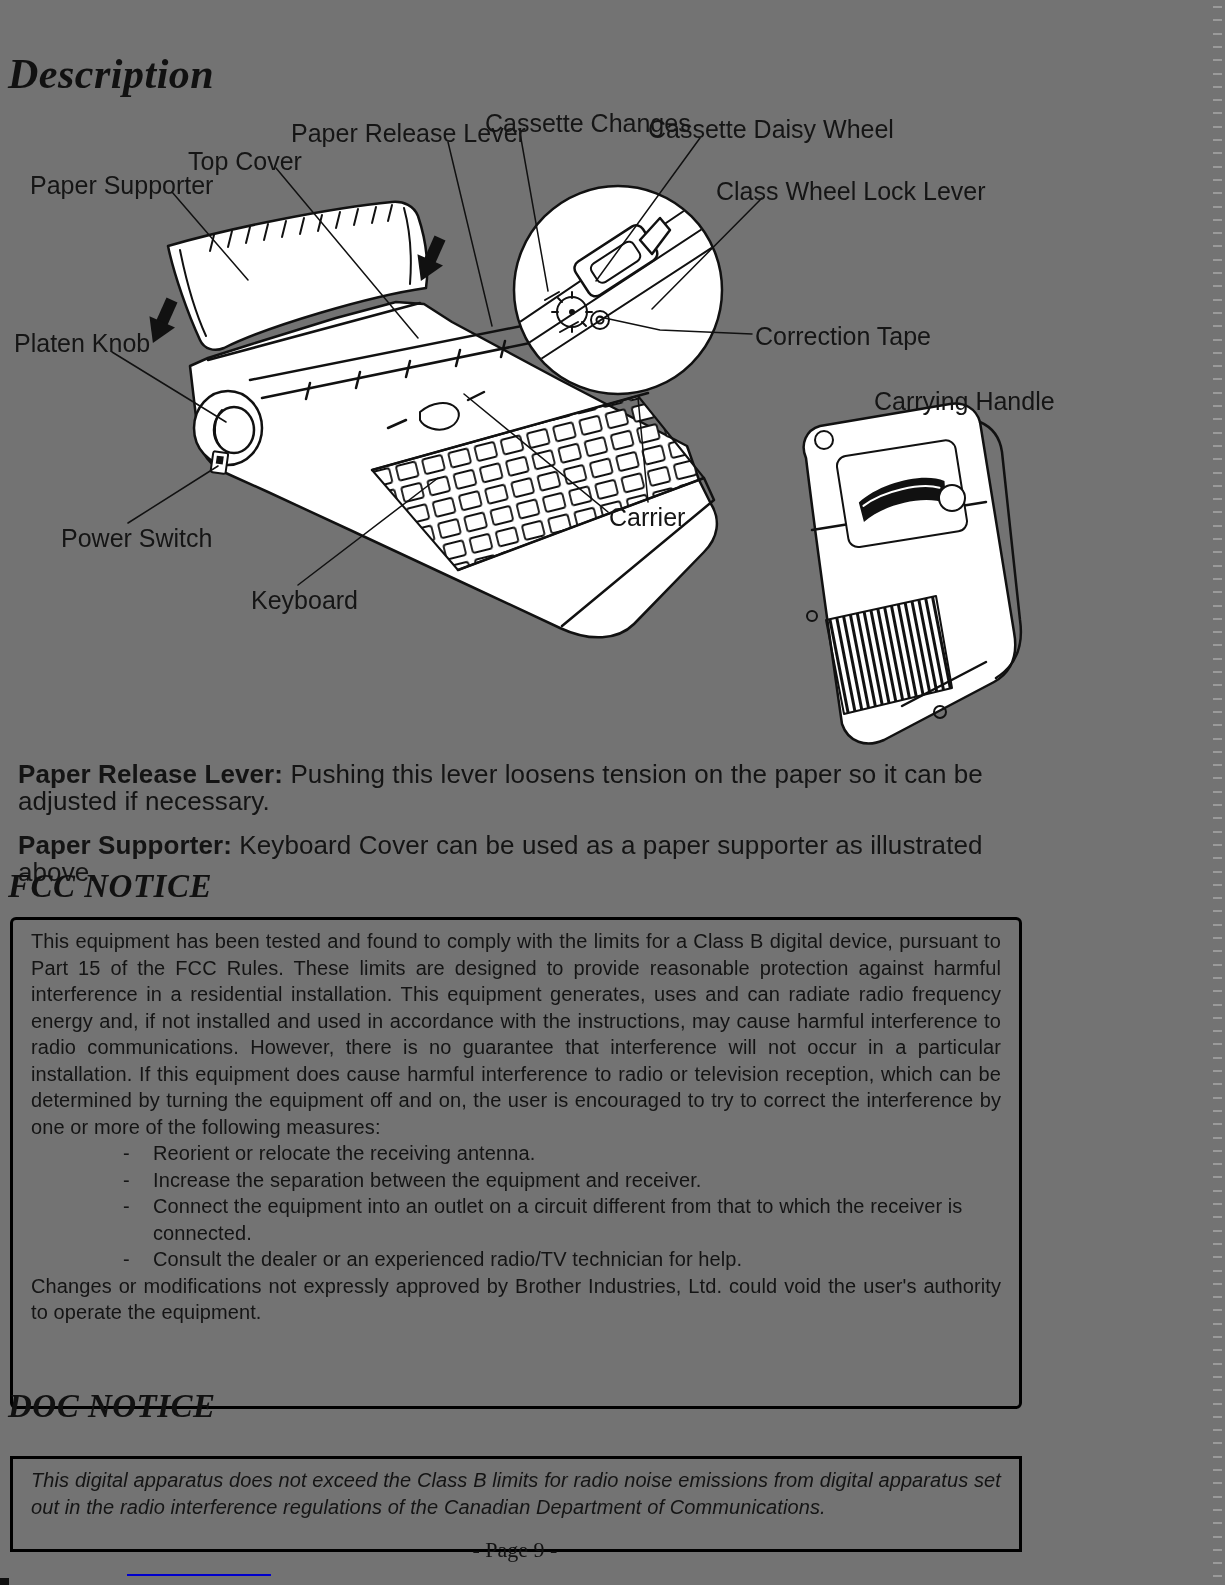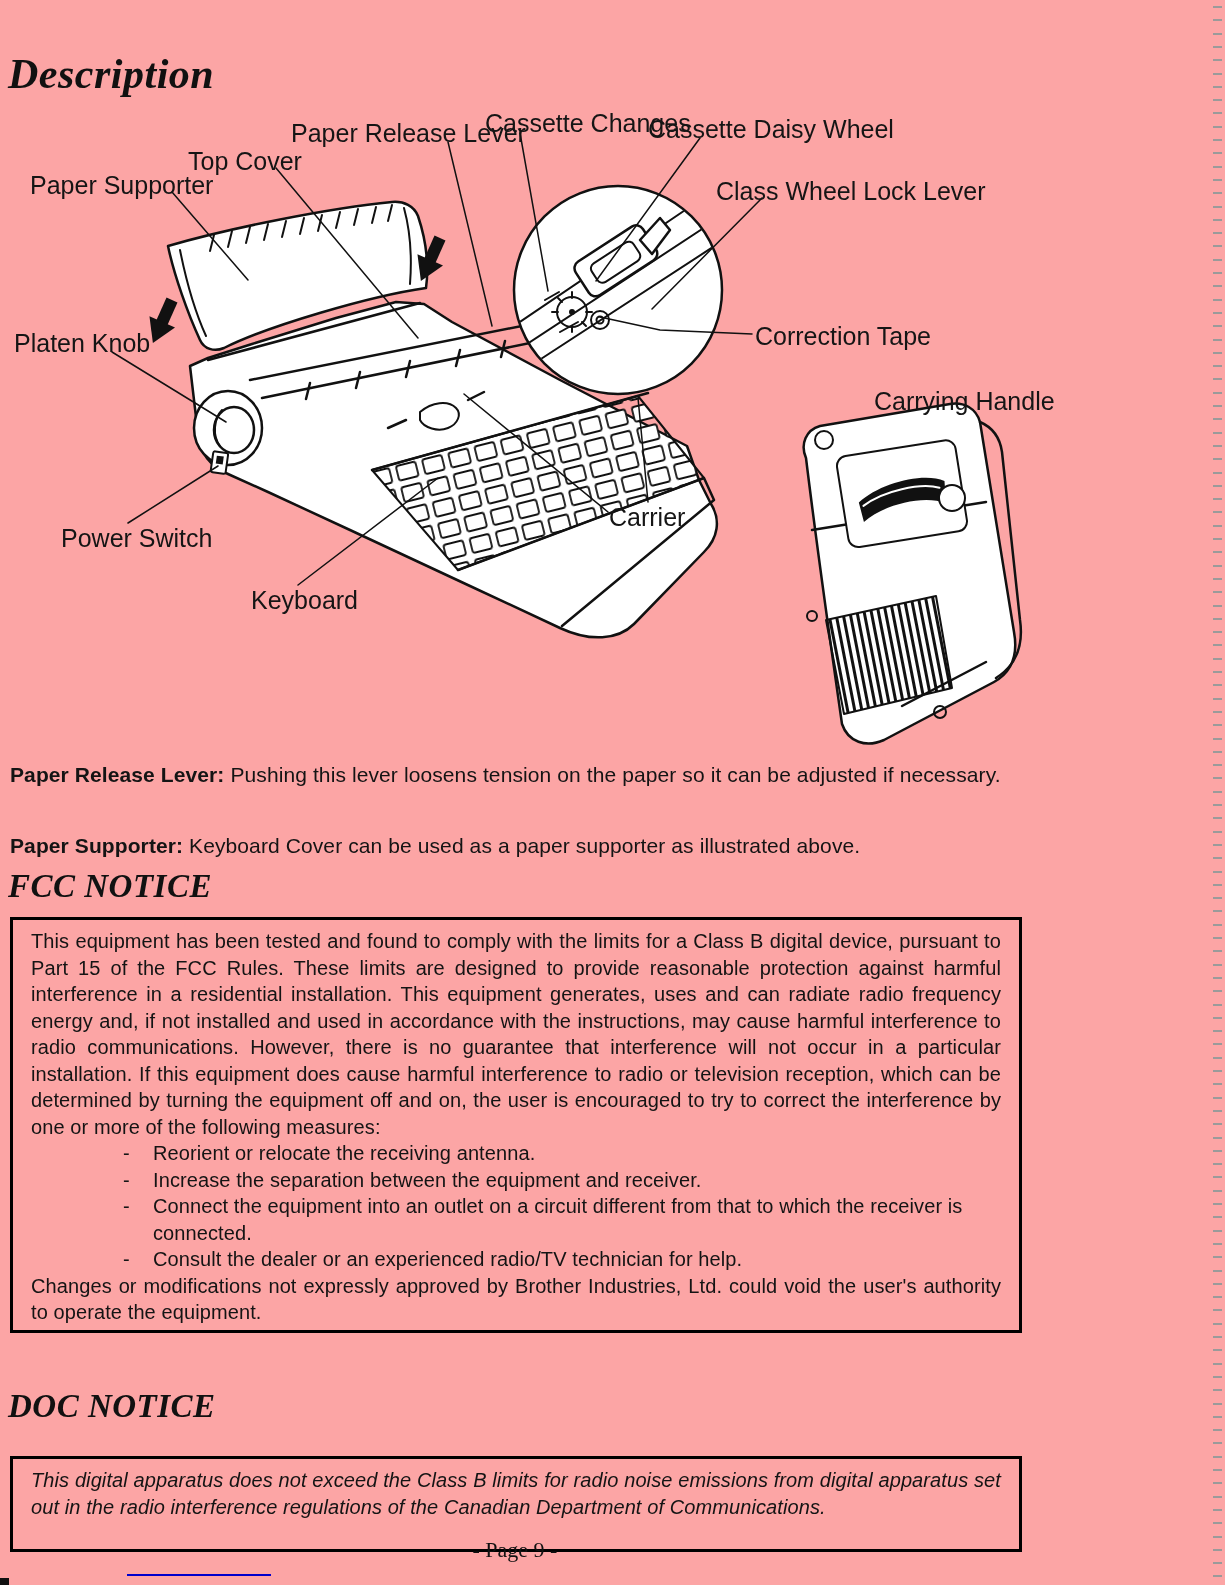--- a/index.html
+++ b/index.html
@@ -1,19 +1,19 @@
 <!DOCTYPE html>
 <html><head>
 <meta charset="utf-8">
 <style>
   html,body{margin:0;padding:0;background:#e8e8e8;}
   #page{
     position:relative;
     width:1225px;height:1585px;
-    background:#fca5a5;
+    background:#737373;
     font-family:"Liberation Sans", sans-serif;
     color:#141414;
     overflow:hidden;
   }
   .serif-head{
     font-family:"Liberation Serif", serif;
     font-style:italic;
     font-weight:bold;
     color:#111;
     position:absolute;
@@ -24,35 +24,35 @@
   .diagram-label{
     position:absolute;
     font-size:25px;
     color:#151515;
     white-space:nowrap;
     background:rgba(255,255,255,0.0);
     z-index:3;
   }
   #diagram-svg{position:absolute;left:0;top:0;z-index:2;}
   .defs-para{
-    position:absolute;left:10px;width:1012px;
-    font-size:21px;line-height:27px;letter-spacing:0.1px;
+    position:absolute;left:18px;width:1012px;
+    font-size:26px;line-height:27px;letter-spacing:0.1px;
   }
   .defs-para b{font-weight:bold;}
   #fcc-heading{left:8px;top:868px;font-size:33px;}
   #doc-heading{left:8px;top:1388px;font-size:33px;}
   .notice-box{
     position:absolute;left:10px;width:1012px;
     border:3px solid #000;
     box-sizing:border-box;
     padding:8px 18px 10px 18px;
     font-size:20px;line-height:26.5px;letter-spacing:0.1px;
     text-align:justify;
   }
-  #fcc-box{top:917px;height:416px;}
+  #fcc-box{top:917px;height:492px;border-radius:6px;}
   #doc-box{top:1456px;height:96px;font-style:italic;}
   .bullet-row{
     display:flex;
     margin-left:92px;
     text-align:left;
   }
   .bullet-dash{width:30px;flex:0 0 30px;}
   .bullet-text{flex:1;}
   #page-footer{
     position:absolute;left:0;top:1537px;width:1030px;

